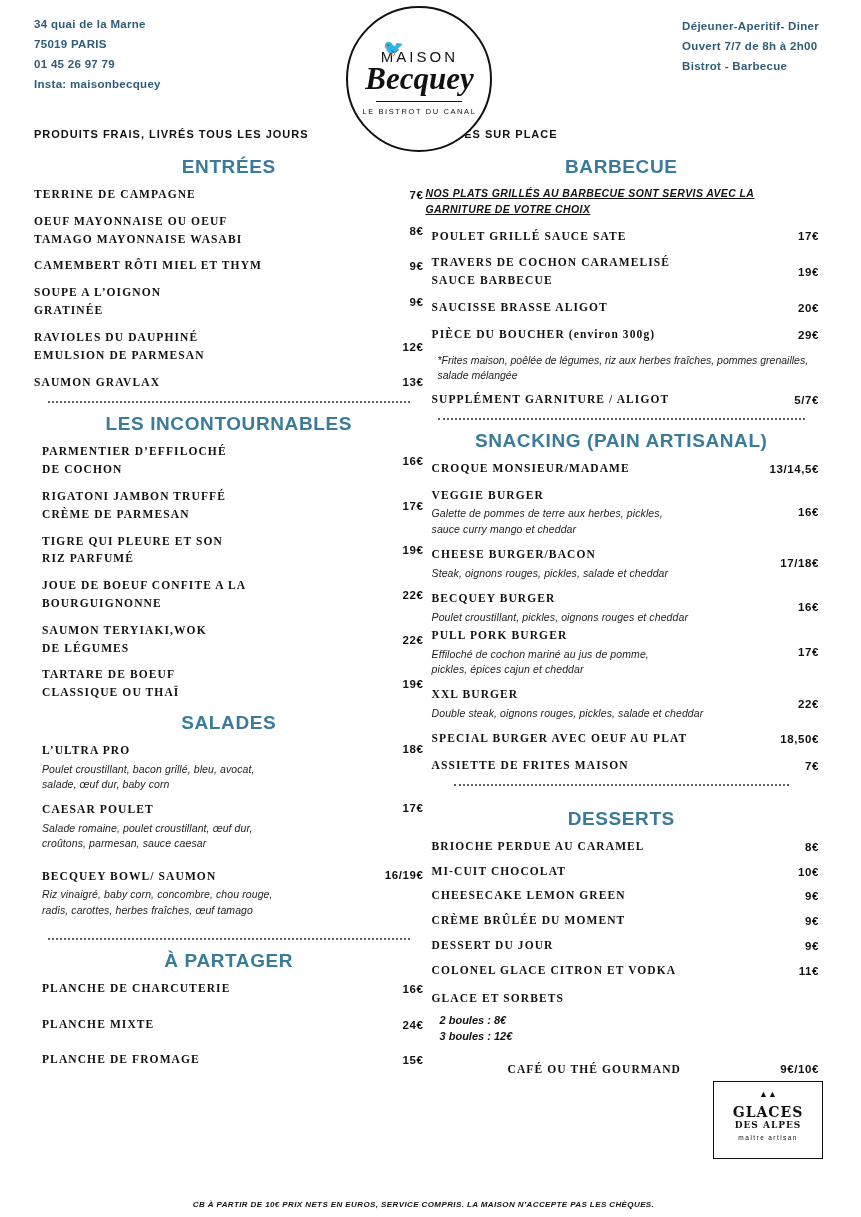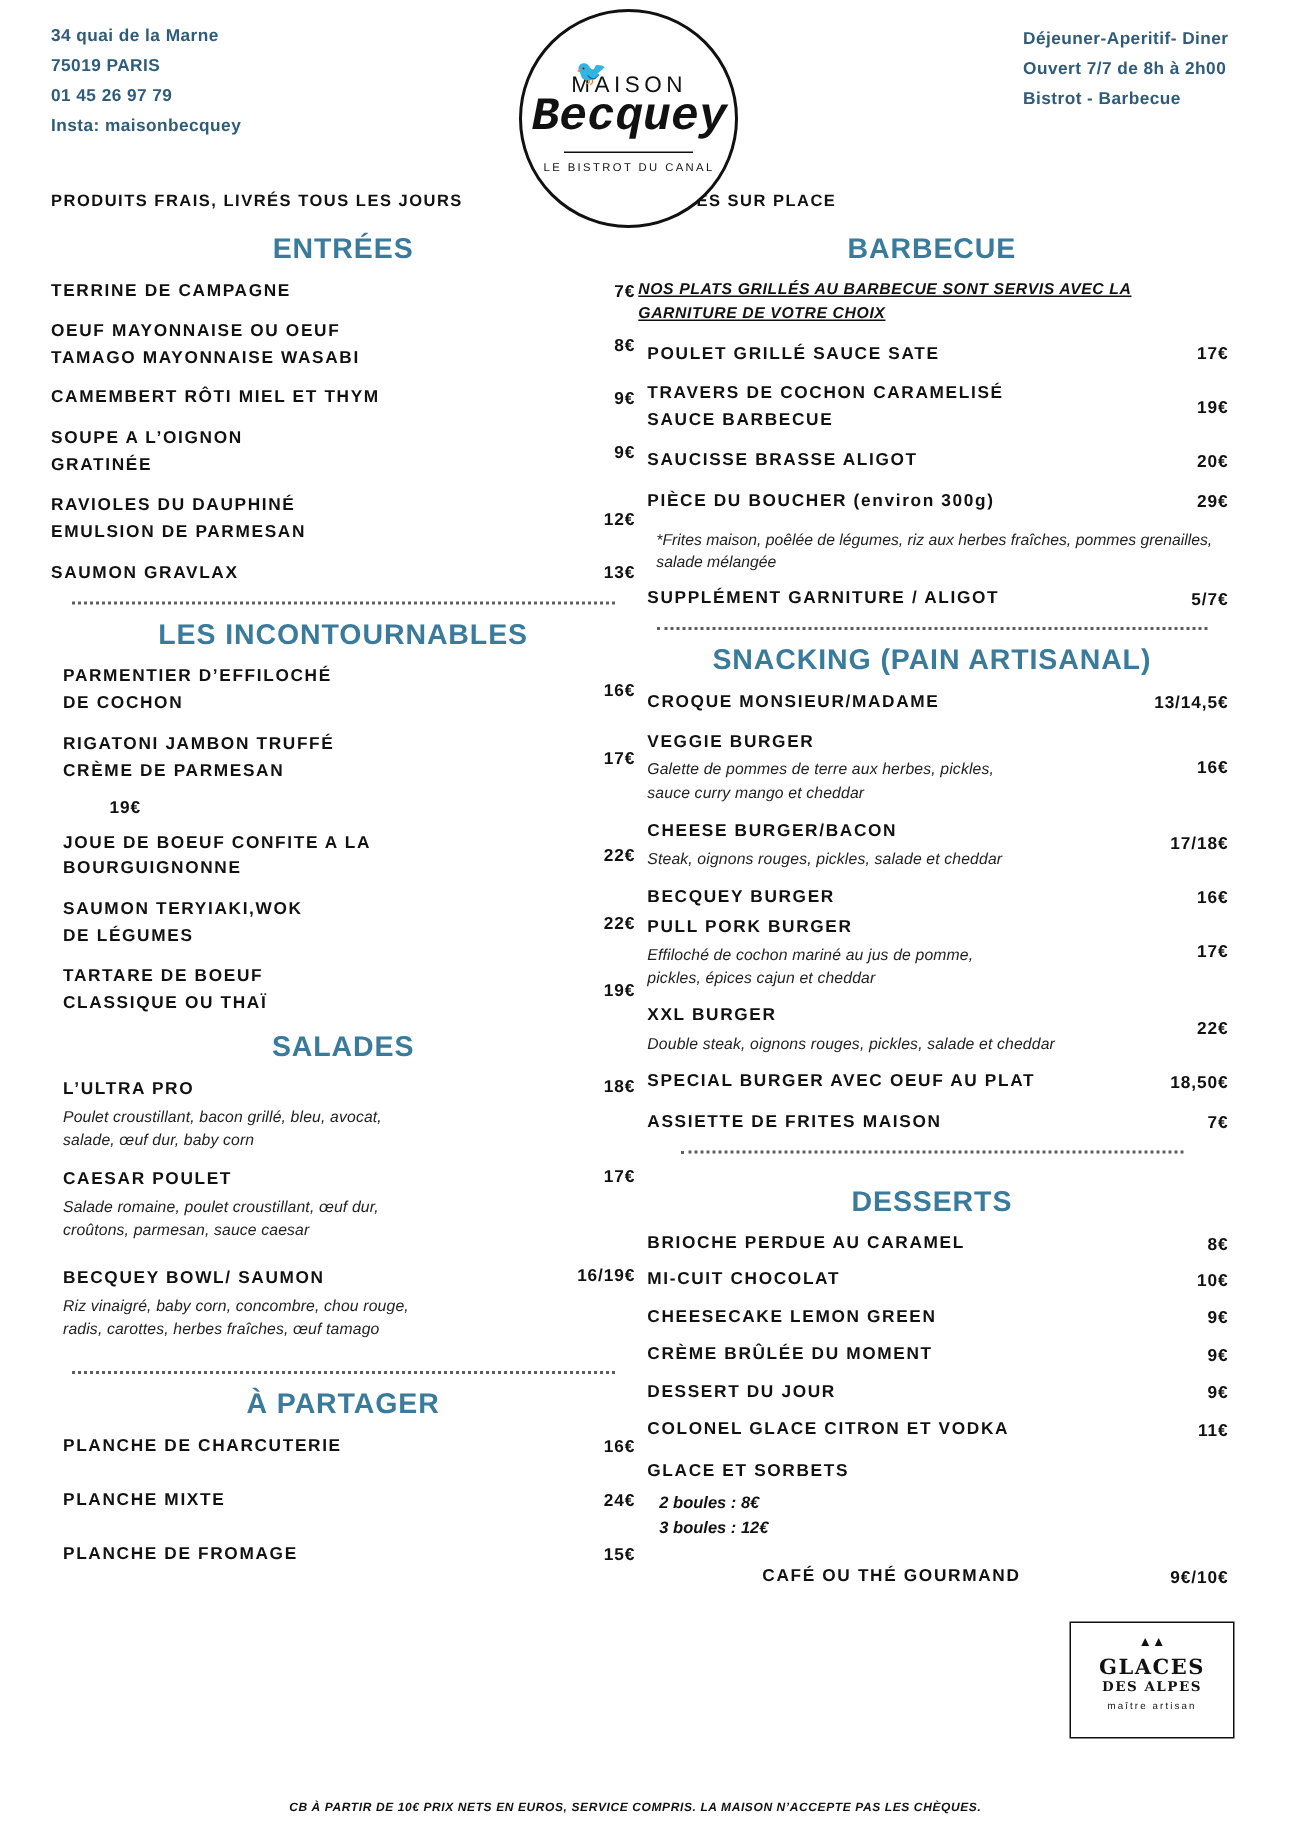--- a/index.html
+++ b/index.html
@@ -21,21 +21,21 @@
   .hours { font-size:11.5px; font-weight:bold; color:#2f5c7a; line-height:1.75; letter-spacing:.3px; text-align:left; padding-top:2px; }
 
   .logo-wrap { position:relative; width:150px; height:150px; margin-top:-8px; }
   .logo-circle {
     width:146px; height:146px; border-radius:50%;
     border:2px solid #111; background:#fff;
     display:flex; flex-direction:column; align-items:center; justify-content:center;
     position:relative; overflow:hidden;
   }
   .logo-maison { font-size:15px; letter-spacing:3px; font-weight:normal; color:#111; margin-top:6px; }
-  .logo-becquey { font-family:Liberation Mono, monospace; font-style:italic; font-weight:bold; font-size:31px; color:#111; line-height:1; margin-top:-2px; }
+  .logo-becquey { font-family:Liberation Serif, serif; font-style:italic; font-weight:bold; font-size:31px; color:#111; line-height:1; margin-top:-2px; }
   .logo-rule { width:86px; height:1px; background:#111; margin:7px 0 5px; }
   .logo-sub { font-size:7.5px; letter-spacing:1.6px; color:#111; }
   .logo-bird { position:absolute; top:30px; left:36px; font-size:17px; transform:rotate(-8deg); }
 
   .subhead { display:flex; justify-content:space-between; align-items:flex-start; margin-top:-4px; }
   .subhead .left { font-size:11px; font-weight:bold; letter-spacing:1px; color:#111; }
   .subhead .right { font-size:11px; font-weight:bold; letter-spacing:1px; color:#111; width:398px; }
 
   
   .cols { display:flex; margin-top:6px; }
@@ -50,21 +50,21 @@
   .note-underline {
     font-size:10.5px; font-weight:bold; font-style:italic; color:#111;
     letter-spacing:.4px; line-height:1.5; margin:0 0 10px 2px;
   }
   .note-underline span { text-decoration:underline; }
 
   .item { display:flex; justify-content:space-between; align-items:flex-start; margin-bottom:9px; }
   .item .names { flex:1; padding-right:10px; }
   .item .nm {
     font-size:11.5px; font-weight:bold; letter-spacing:1.1px; color:#111;
-    line-height:1.55; text-transform:uppercase;
+    line-height:1.55; text-transform:uppercase;font-family:Liberation Serif, serif;
   }
   .item .nm.nocaps { text-transform:none; }
   .item .desc {
     font-size:10.5px; font-style:italic; color:#222; letter-spacing:.1px;
     line-height:1.45; margin-top:2px; text-transform:none; font-weight:normal;
   }
   .item .price {
     font-size:11.5px; font-weight:bold; letter-spacing:.6px; color:#111;
     white-space:nowrap; align-self:center; min-width:52px; text-align:right;
   }
@@ -189,20 +189,24 @@
           <div class="price">16€</div>
         </div>
         <div class="item">
           <div class="names">
               <div class="nm" style="white-space:pre-line">RIGATONI JAMBON TRUFFÉ
 CRÈME DE PARMESAN</div>
             </div>
           <div class="price">17€</div>
         </div>
         <div class="item">
+          <div class="names">
+              <div class="nm" style="white-space:pre-line">TIGRE QUI PLEURE ET SON
+RIZ PARFUMÉ</div>
+            </div>
           <div class="price">19€</div>
         </div>
         <div class="item">
           <div class="names">
               <div class="nm" style="white-space:pre-line">JOUE DE BOEUF CONFITE A LA
 BOURGUIGNONNE</div>
             </div>
           <div class="price">22€</div>
         </div>
         <div class="item">
@@ -336,20 +340,21 @@
         <div class="item">
           <div class="names">
             <div class="nm">CHEESE BURGER/BACON</div>
             <div class="desc">Steak, oignons rouges, pickles, salade et cheddar</div>
           </div>
           <div class="price">17/18€</div>
         </div>
         <div class="item" style="margin-bottom:2px">
           <div class="names">
             <div class="nm">BECQUEY BURGER</div>
+            <div class="desc">Poulet croustillant, pickles, oignons rouges et cheddar</div>
           </div>
           <div class="price">16€</div>
         </div>
         <div class="item">
           <div class="names">
             <div class="nm">PULL PORK BURGER</div>
             <div class="desc" style="white-space:pre-line">Effiloché de cochon mariné au jus de pomme,
 pickles, épices cajun et cheddar</div>
           </div>
           <div class="price">17€</div>

